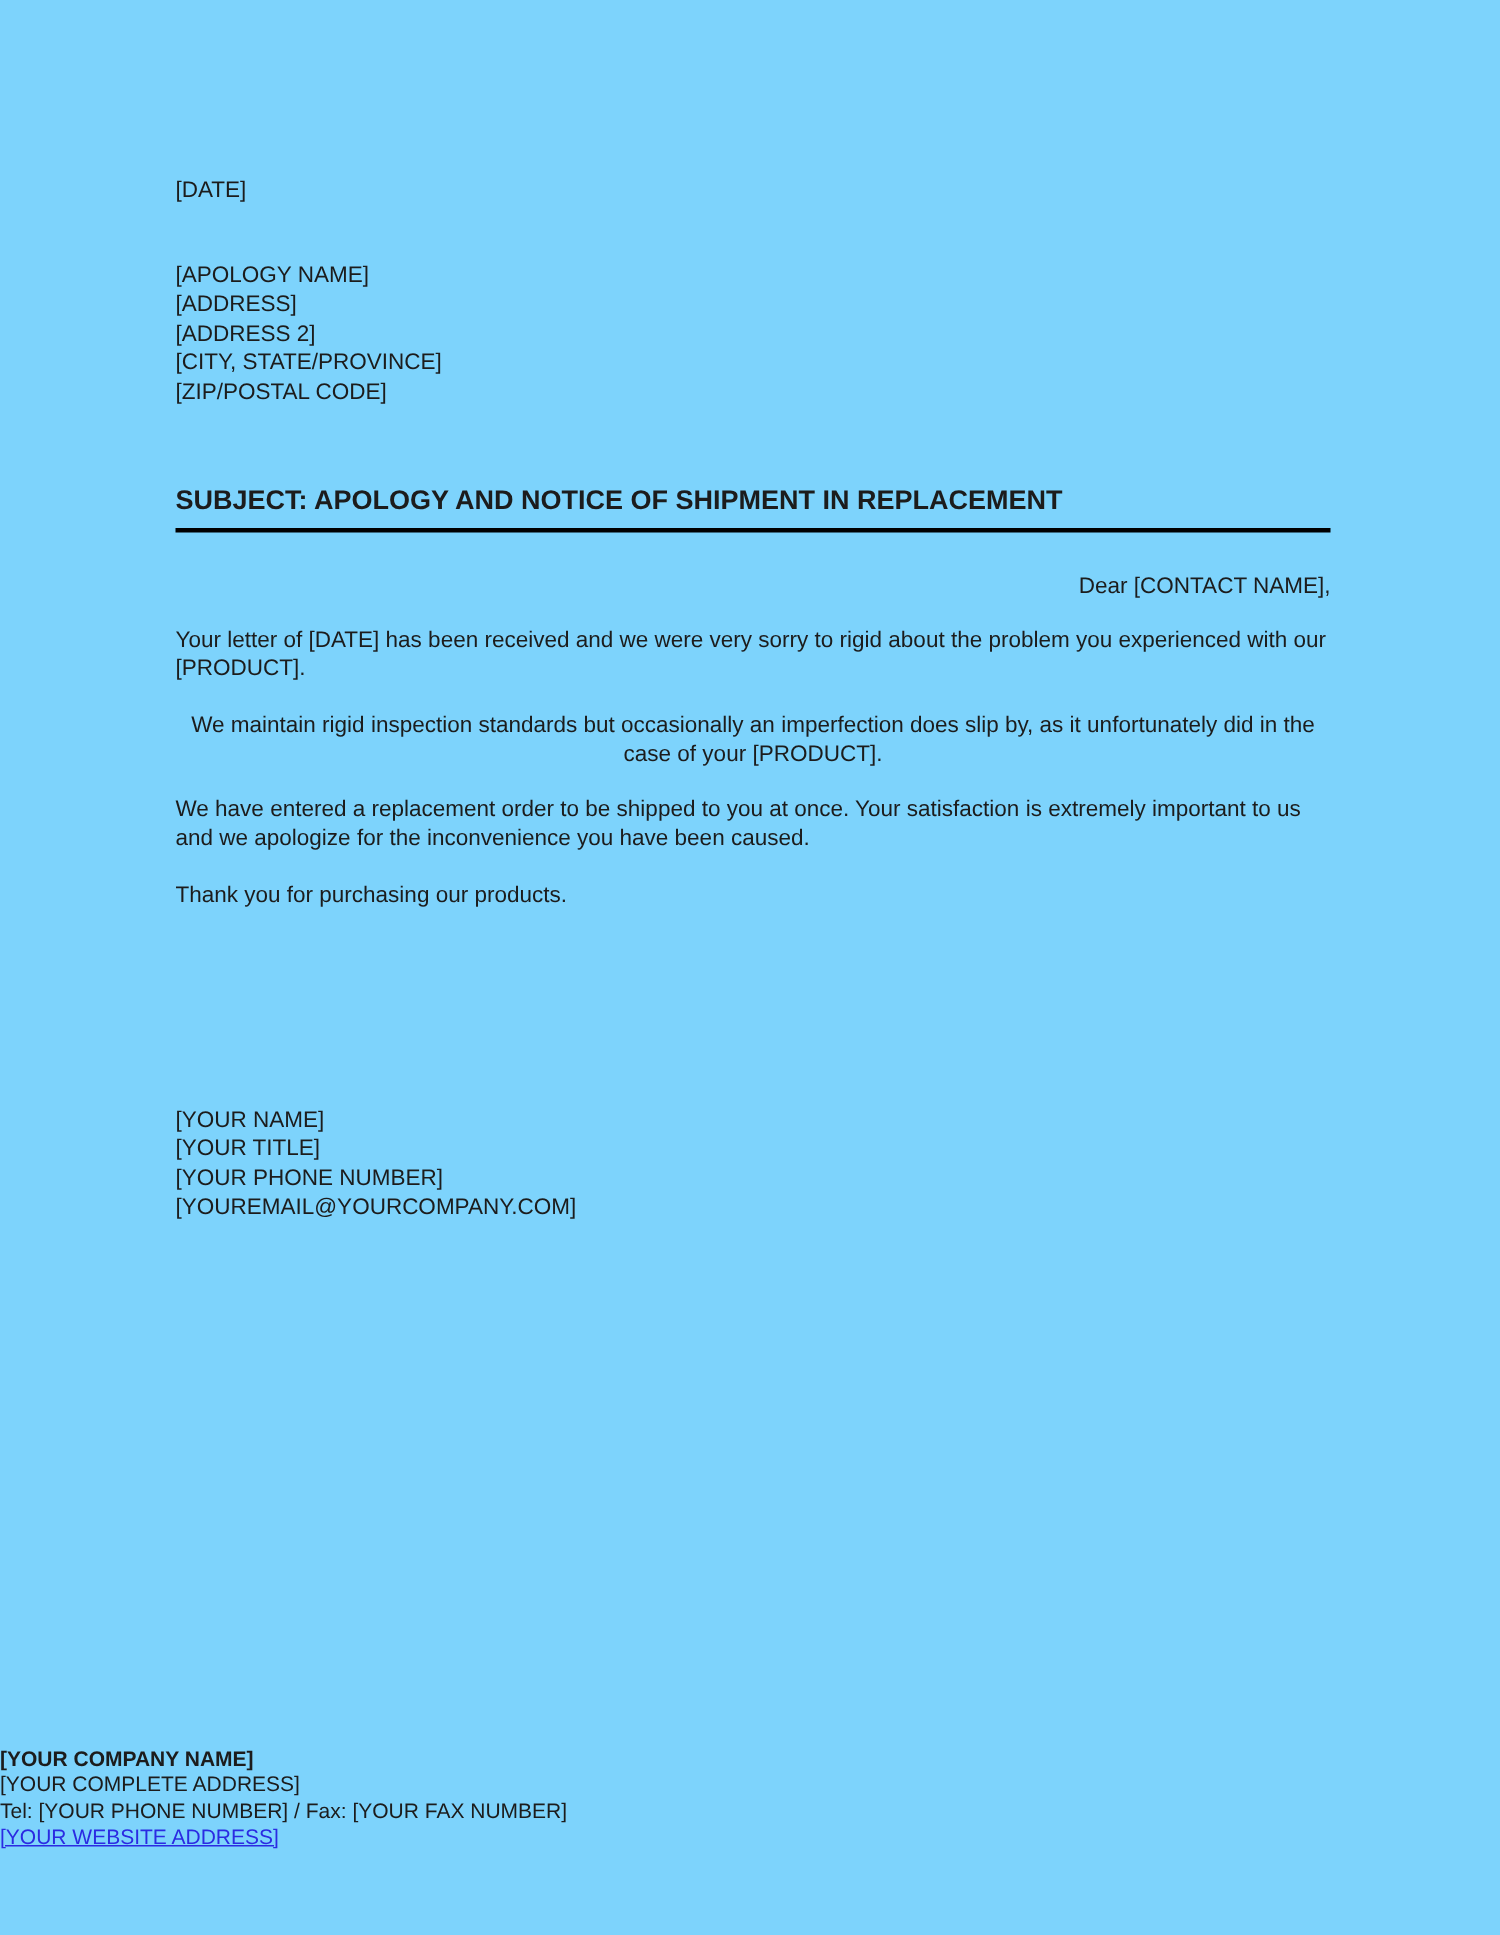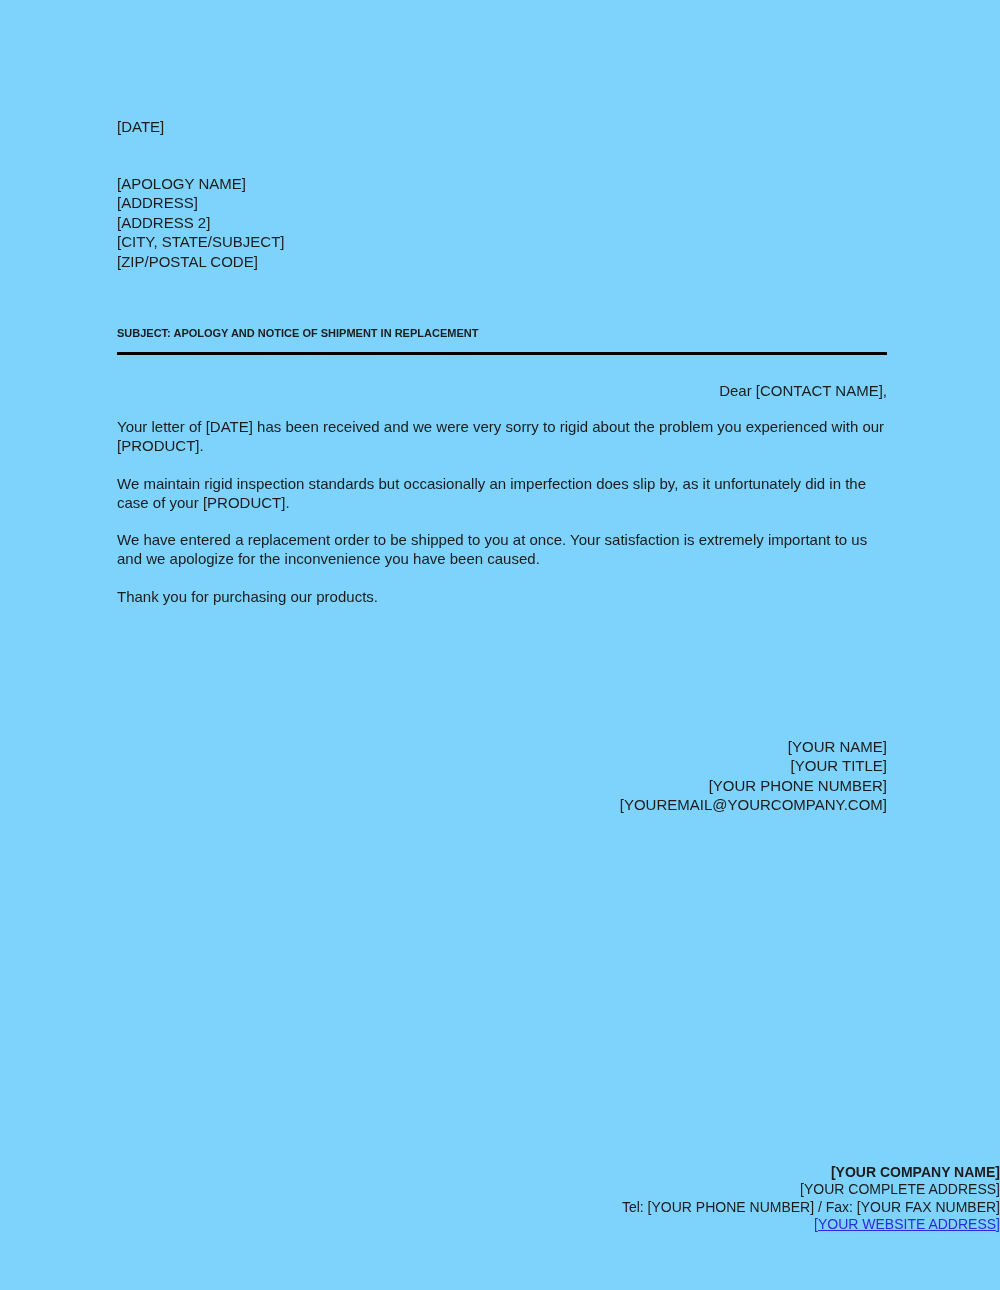--- a/index.html
+++ b/index.html
@@ -21,37 +21,37 @@
   .block {
     position: absolute;
     left: 117px;
     width: 770px;
   }
   .date-line       { top: 117px; }
   .recipient-block { top: 174px; }
   .subject-block {
     top: 324px;
     font-weight: bold;
-    font-size: 11px;
+    font-size: 18px;
     padding-bottom: 9px;
     border-bottom: 3px solid #000000;
   }
   .salutation      { top: 381px; text-align: right; }
   .para-1          { top: 417px; }
-  .para-2          { top: 474px; }
+  .para-2          { top: 474px; text-align: center; }
   .para-3          { top: 530px; }
   .para-4          { top: 587px; }
   .closing         { top: 643px; }
-  .signature-block { top: 737px; text-align: right; }
+  .signature-block { top: 737px; }
   .footer-block {
     position: absolute;
     left: 0;
     top: 1164px;
     width: 1000px;
-    text-align: right;
+    text-align: left;
     font-size: 14px;
     line-height: 17.3px;
   }
   .footer-company { font-weight: bold; }
   .footer-link a {
     color: #2b2be2;
     text-decoration: underline;
     cursor: pointer;
     margin-top: 38px;
   }
@@ -60,21 +60,21 @@
 <body>
 
 <div class="page">
 
   <div class="block date-line">[DATE]</div>
 
   <div class="block recipient-block">
     <div>[APOLOGY NAME]</div>
     <div>[ADDRESS]</div>
     <div>[ADDRESS 2]</div>
-    <div>[CITY, STATE/SUBJECT]</div>
+    <div>[CITY, STATE/PROVINCE]</div>
     <div>[ZIP/POSTAL CODE]</div>
   </div>
 
   <div class="block subject-block">SUBJECT: APOLOGY AND NOTICE OF SHIPMENT IN REPLACEMENT</div>
 
   <div class="block salutation">Dear [CONTACT NAME],</div>
 
   <div class="block para-1">Your letter of [DATE] has been received and we were very sorry to rigid about the problem you experienced with our [PRODUCT].</div>
 
   <div class="block para-2">We maintain rigid inspection standards but occasionally an imperfection does slip by, as it unfortunately did in the case of your [PRODUCT].</div>

